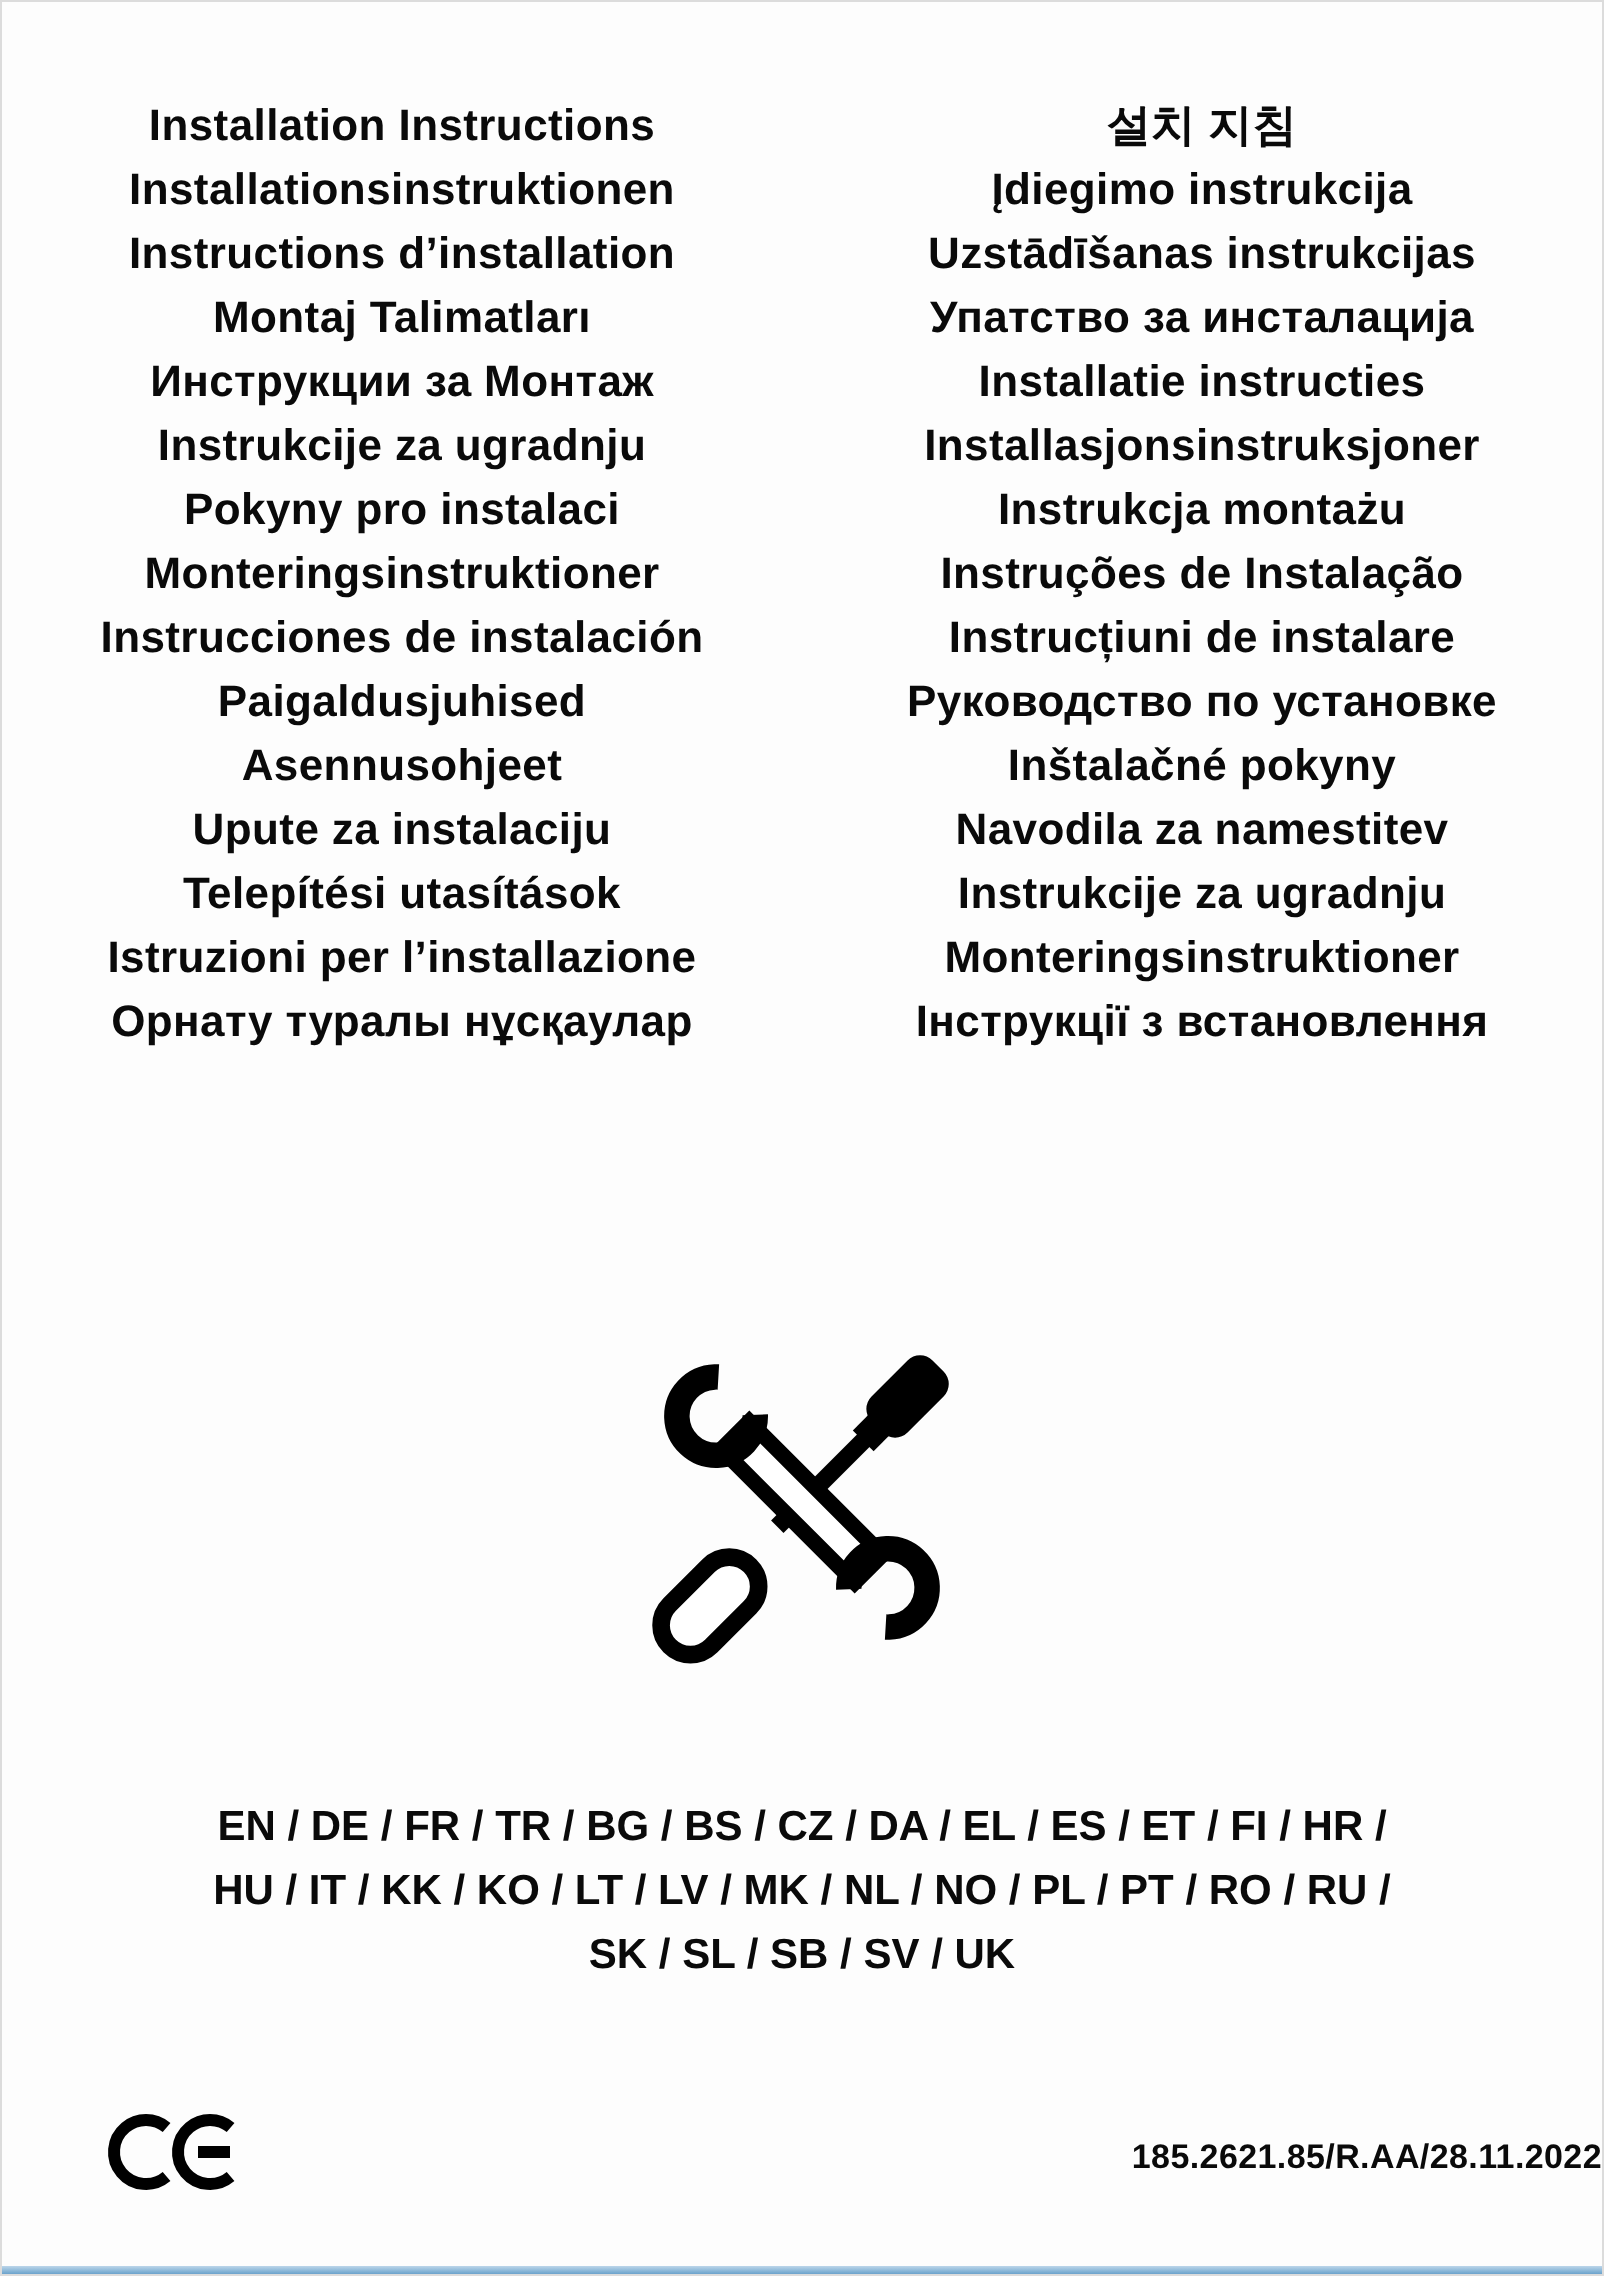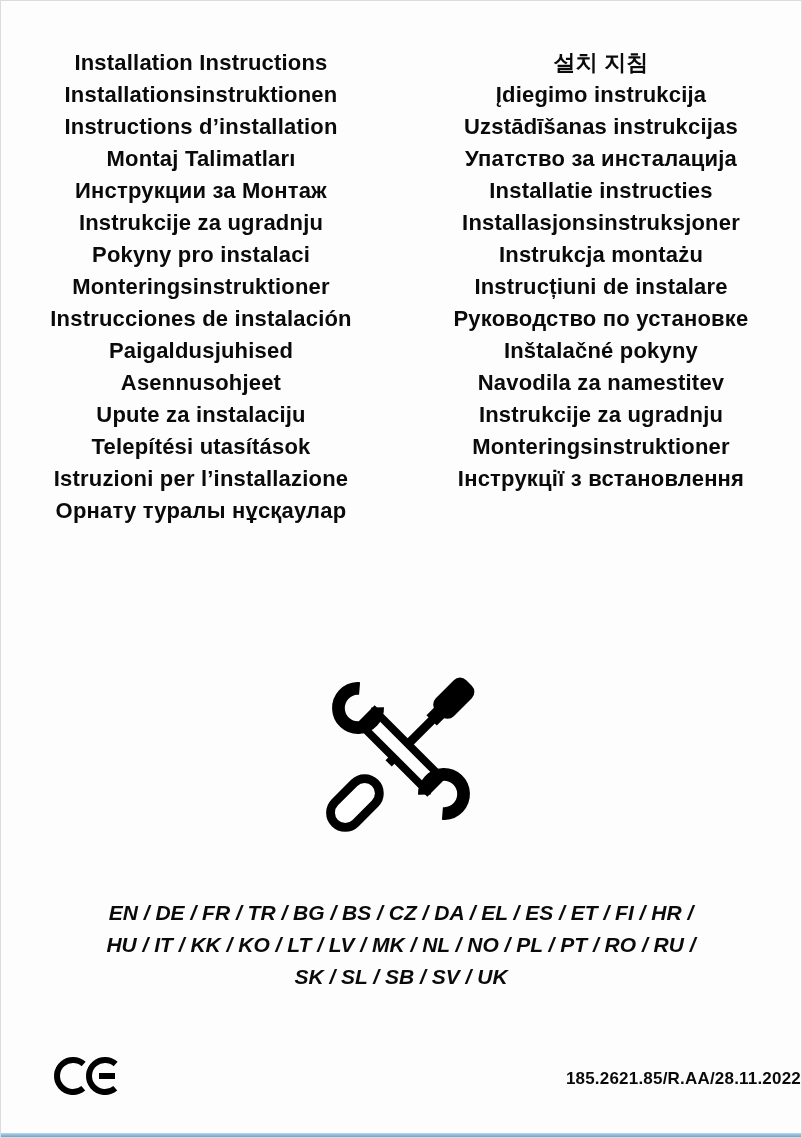--- a/index.html
+++ b/index.html
@@ -34,21 +34,20 @@
     justify-content: center;
     margin-top: 126px;
   }
   .tools-svg { width: 196px; height: 196px; }
   .langs {
     margin-top: 44px;
     text-align: center;
     font-size: 21px;
     line-height: 32px;
     font-weight: 700;
-    font-style: italic;
   }
   .footer {
     position: absolute;
     left: 0; right: 0;
     bottom: 26px;
     height: 64px;
   }
   .ce-wrap {
     position: absolute;
     left: 52px;
@@ -92,20 +91,21 @@
     <div class="title-line">Орнату туралы нұсқаулар</div>
   </div>
   <div class="col">
     <div class="title-line">설치 지침</div>
     <div class="title-line">Įdiegimo instrukcija</div>
     <div class="title-line">Uzstādīšanas instrukcijas</div>
     <div class="title-line">Упатство за инсталација</div>
     <div class="title-line">Installatie instructies</div>
     <div class="title-line">Installasjonsinstruksjoner</div>
     <div class="title-line">Instrukcja montażu</div>
+    <div class="title-line">Instruções de Instalação</div>
     <div class="title-line">Instrucțiuni de instalare</div>
     <div class="title-line">Руководство по установке</div>
     <div class="title-line">Inštalačné pokyny</div>
     <div class="title-line">Navodila za namestitev</div>
     <div class="title-line">Instrukcije za ugradnju</div>
     <div class="title-line">Monteringsinstruktioner</div>
     <div class="title-line">Інструкції з встановлення</div>
   </div>
 </div>
 

